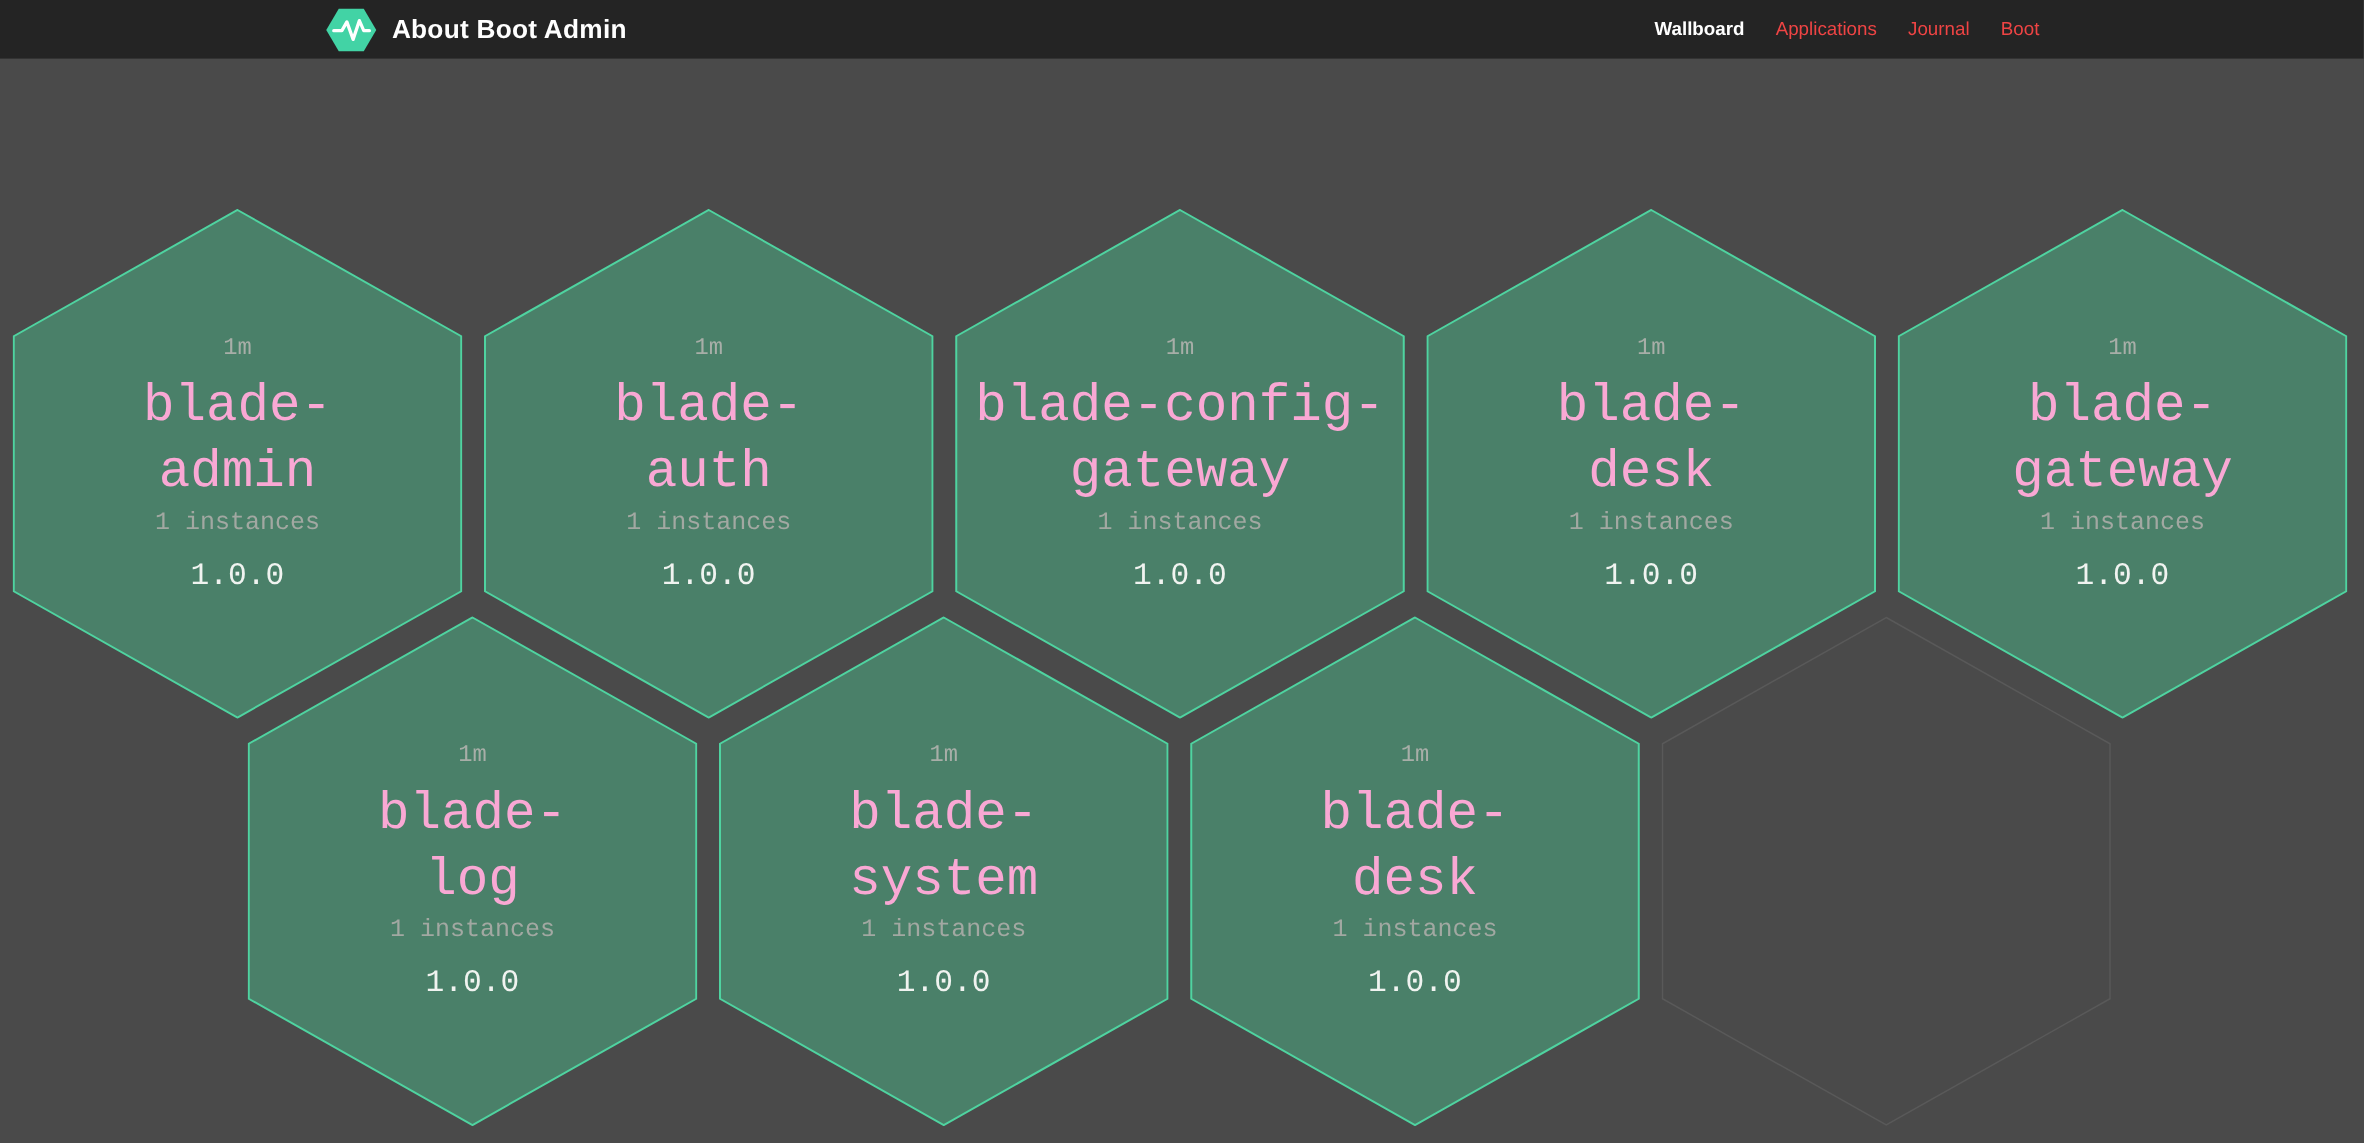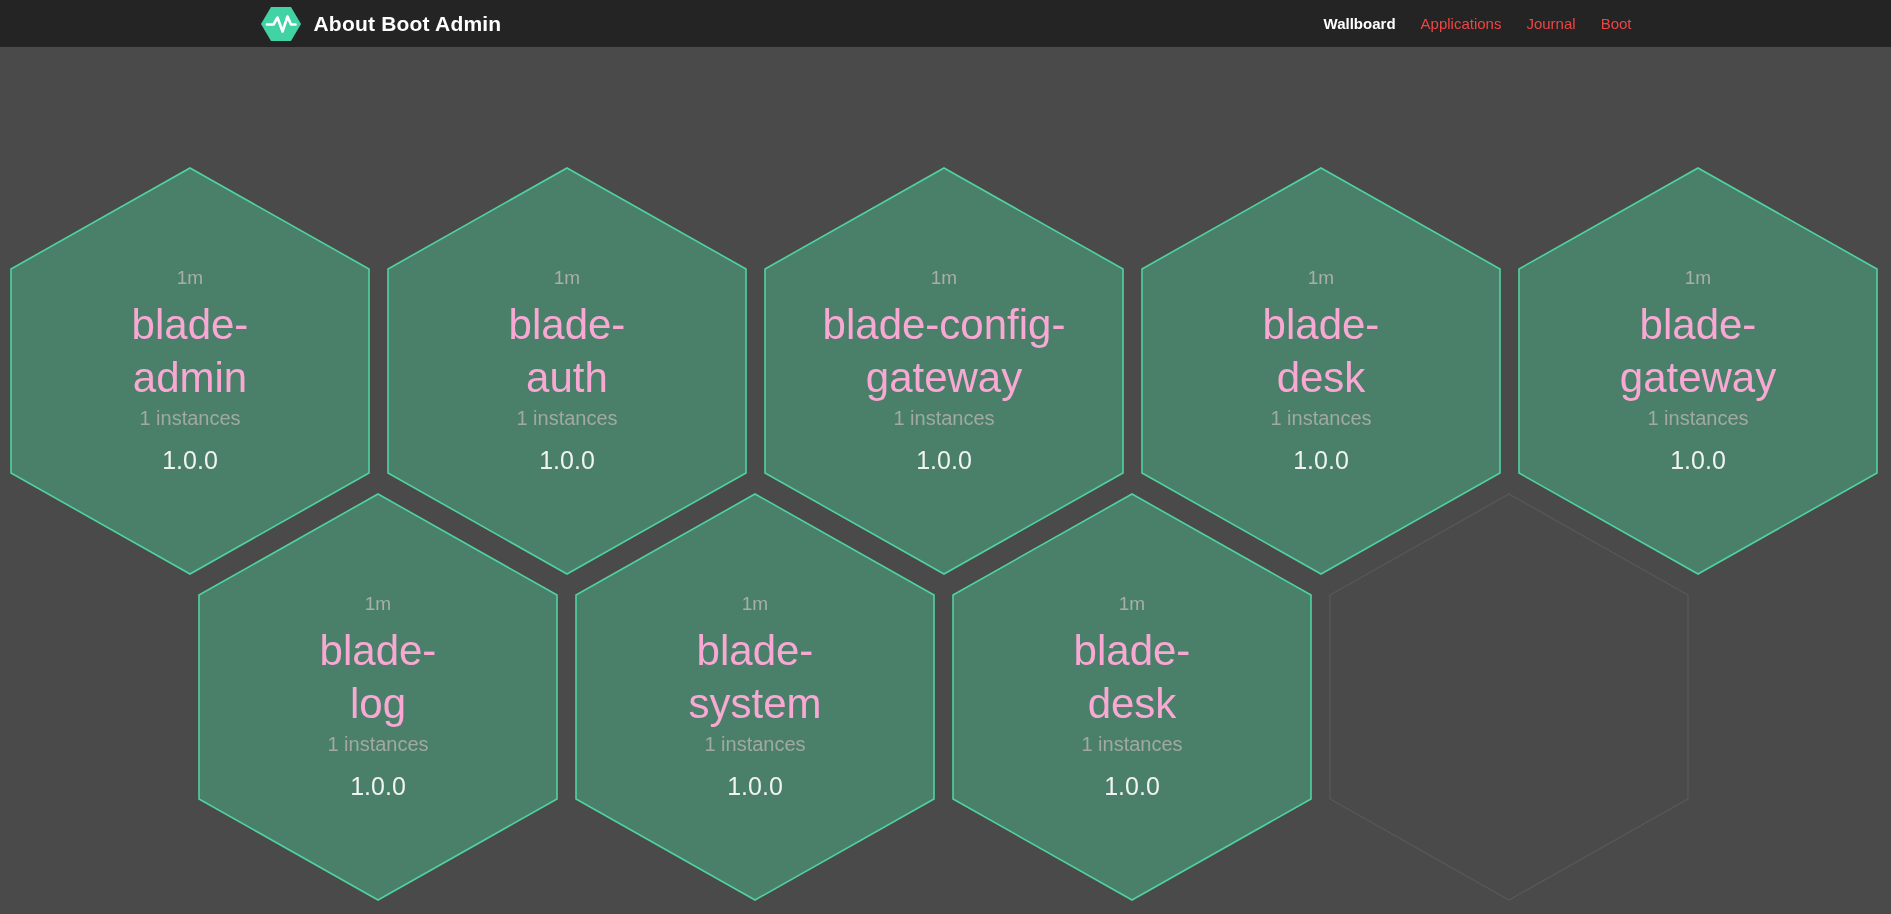--- a/index.html
+++ b/index.html
@@ -53,20 +53,21 @@
     color: #ffffff;
     font-weight: 700;
   }
 
   
   .wallboard {
     position: relative;
     width: 1891px;
     height: 653px;
     background: #4a4a4a;
+    font-family: Liberation Mono, monospace;
   }
   .hex {
     position: absolute;
     width: 360px;
     height: 408px;
   }
   .hex-shape {
     position: absolute;
     left: 0; top: 0;
     width: 100%;

